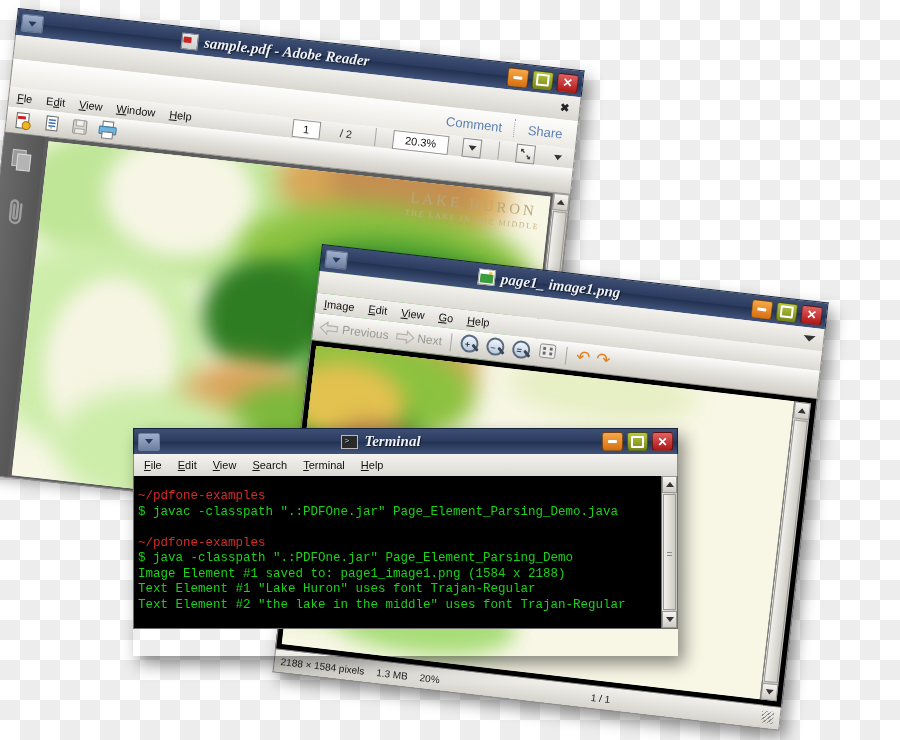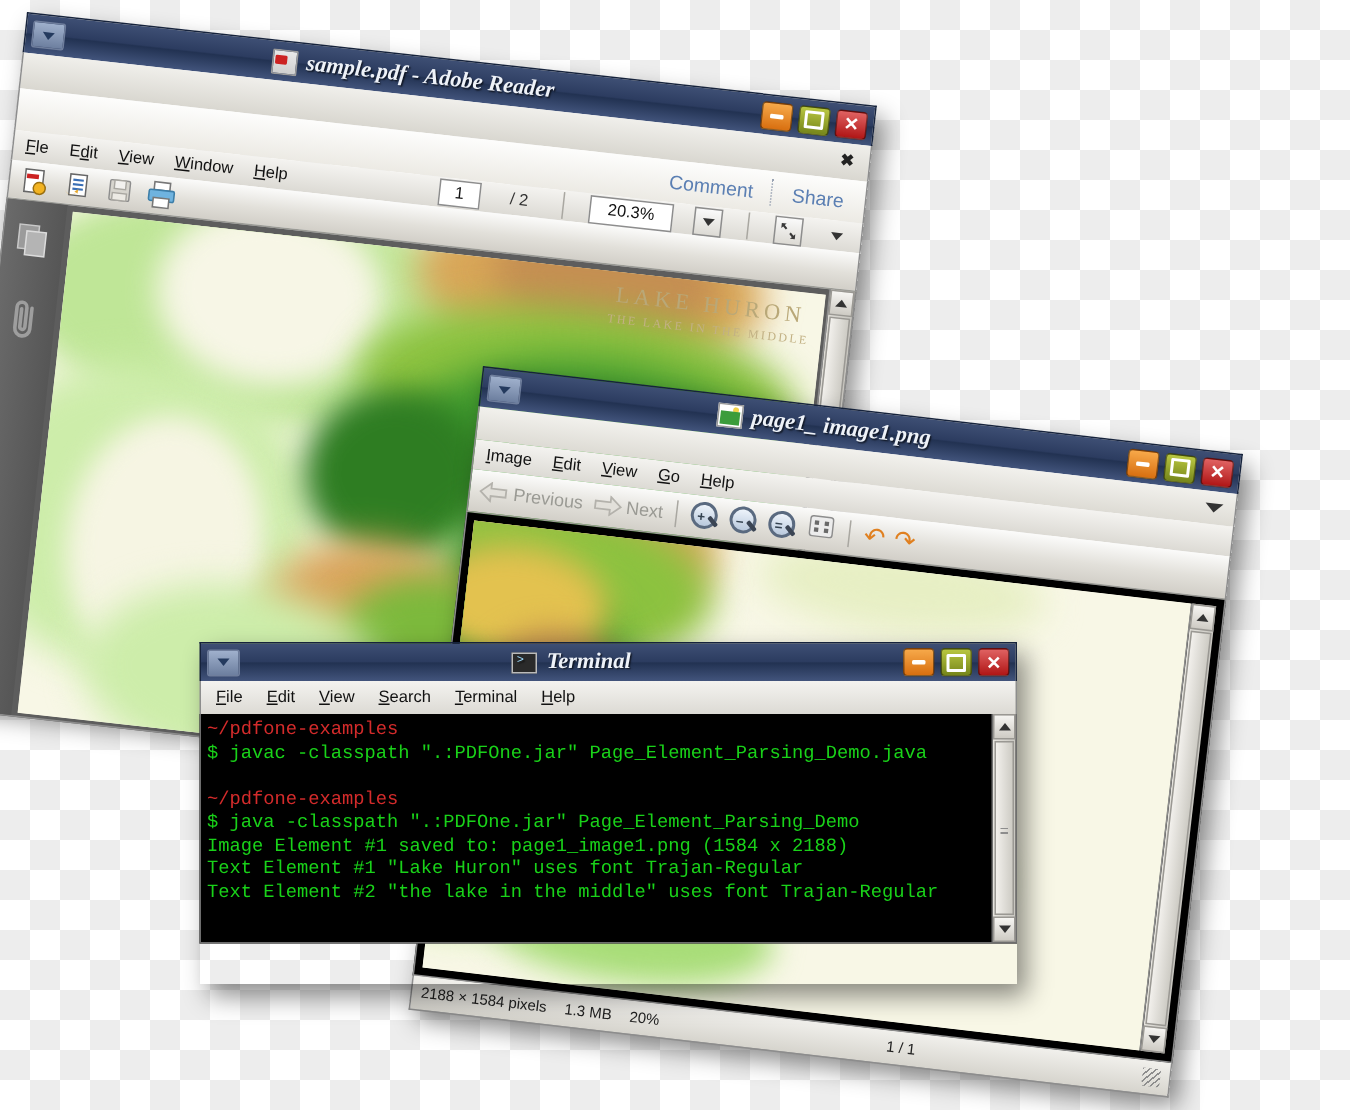--- a/index.html
+++ b/index.html
@@ -148,21 +148,21 @@
     background:linear-gradient(to bottom,#3e4f74 0%,#2c3c60 48%,#223252 52%,#42547c 100%);
     border:1px solid #16233c;border-bottom:none;padding:0 4px;
   }
   .trm-icon{width:15px;height:12px;background:#2a2a2a;border:1px solid #bbb;position:relative;}
   .trm-icon:after{content:">";position:absolute;left:2px;top:-1px;color:#9fdcff;font:8px/12px "Liberation Mono",monospace;}
   .trm-menu{height:22px;display:flex;align-items:center;gap:16px;padding:0 10px;
     background:linear-gradient(to bottom,#f4f3f0,#dcdad4);
     border-left:1px solid #8d8d8d;border-right:1px solid #8d8d8d;font-size:11px;color:#111;}
   .trm-body{height:152px;display:flex;background:#000;
     border:1px solid #6e6e6e;border-top:none;}
-  .trm-text{flex:1;padding:3px 4px;font-family:"Liberation Mono",monospace;font-size:12.5px;
+  .trm-text{flex:1;padding:13px 4px;font-family:"Liberation Mono",monospace;font-size:12.5px;
     line-height:15.5px;white-space:pre;overflow:hidden;}
   .t-red{color:#d42b2b;}
   .t-green{color:#19d219;}
   .trm-scroll{width:15px;background:linear-gradient(to right,#e6e4de,#c8c6c0);
     border-left:1px solid #6e6e6e;display:flex;flex-direction:column;}
   .trm-thumb{flex:1;background:linear-gradient(to right,#f2f0ec,#cdcbc4);border:1px solid #9a9893;margin:1px;position:relative;}
   .trm-thumb:after{content:"";position:absolute;left:3px;right:3px;top:50%;height:5px;
     background:repeating-linear-gradient(to bottom,#8d8d8d 0 1px,transparent 1px 3px);}
 </style>
 </head>

